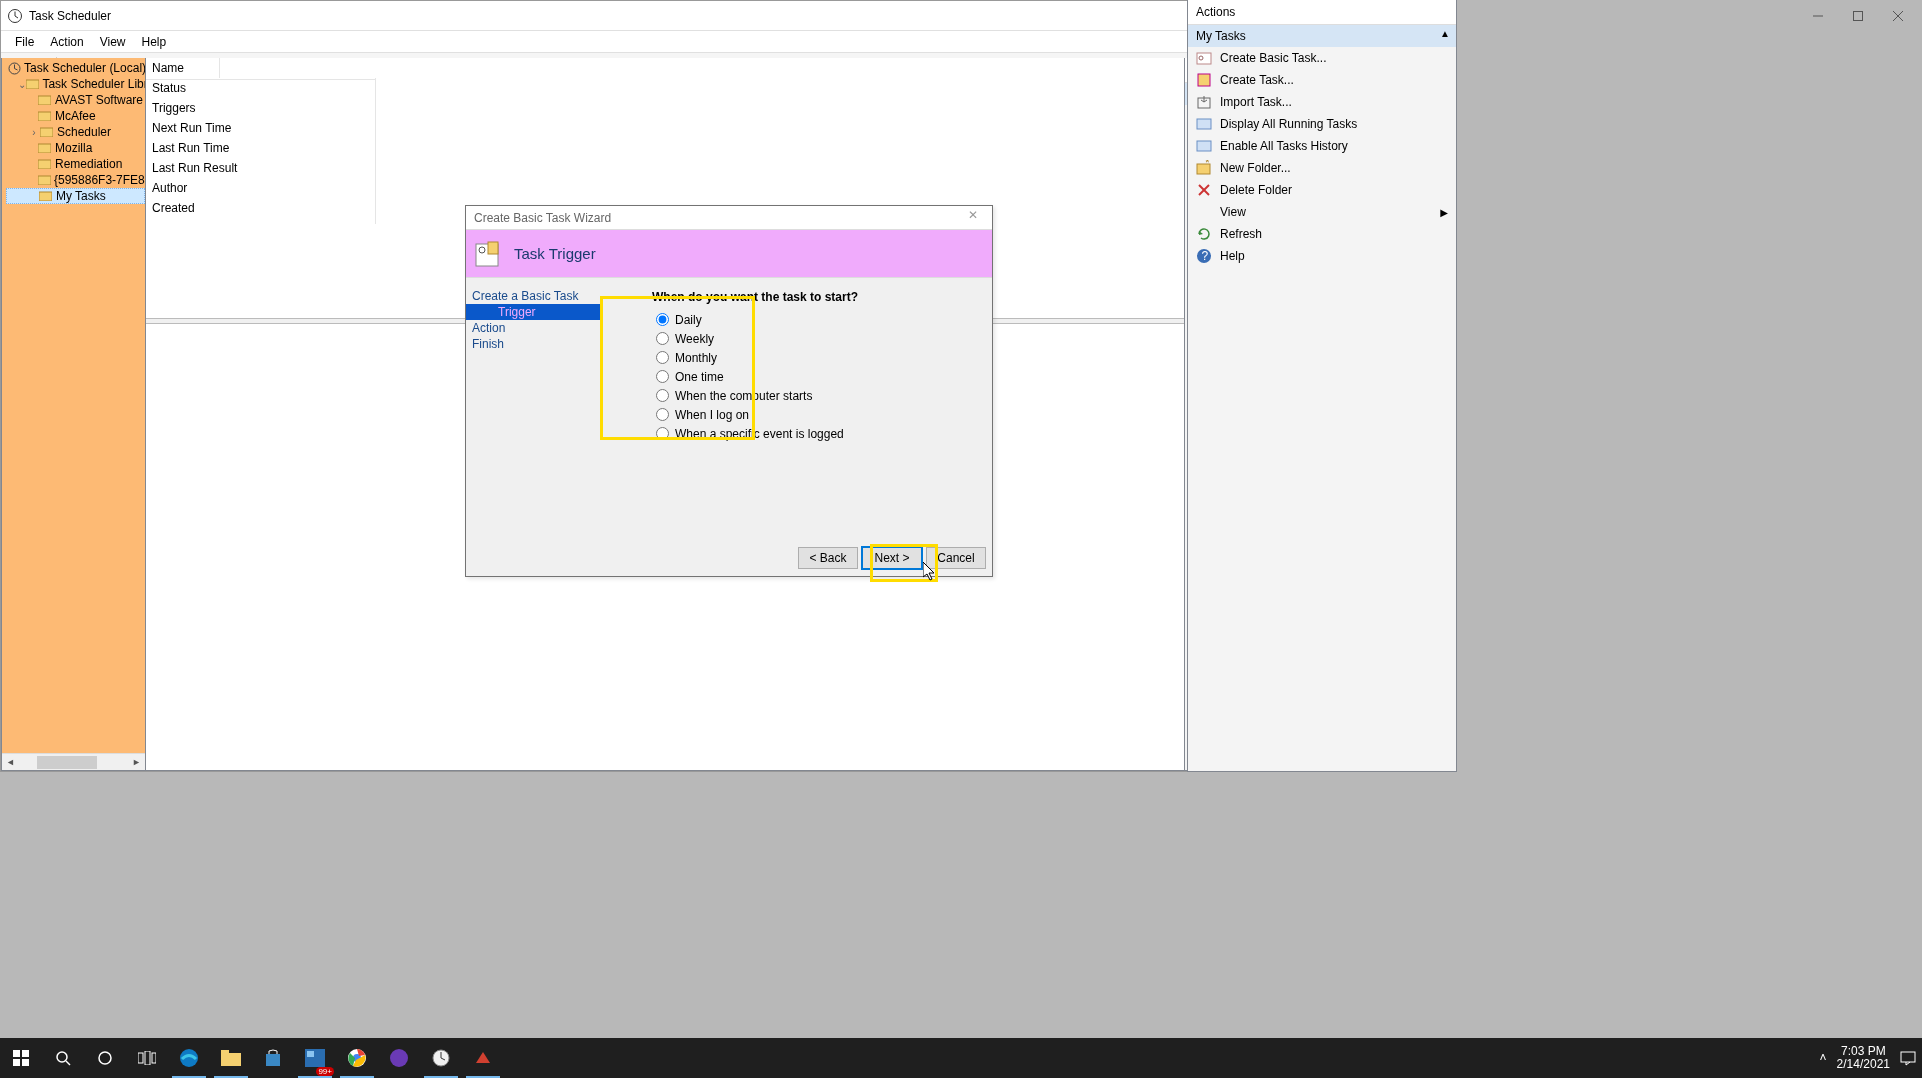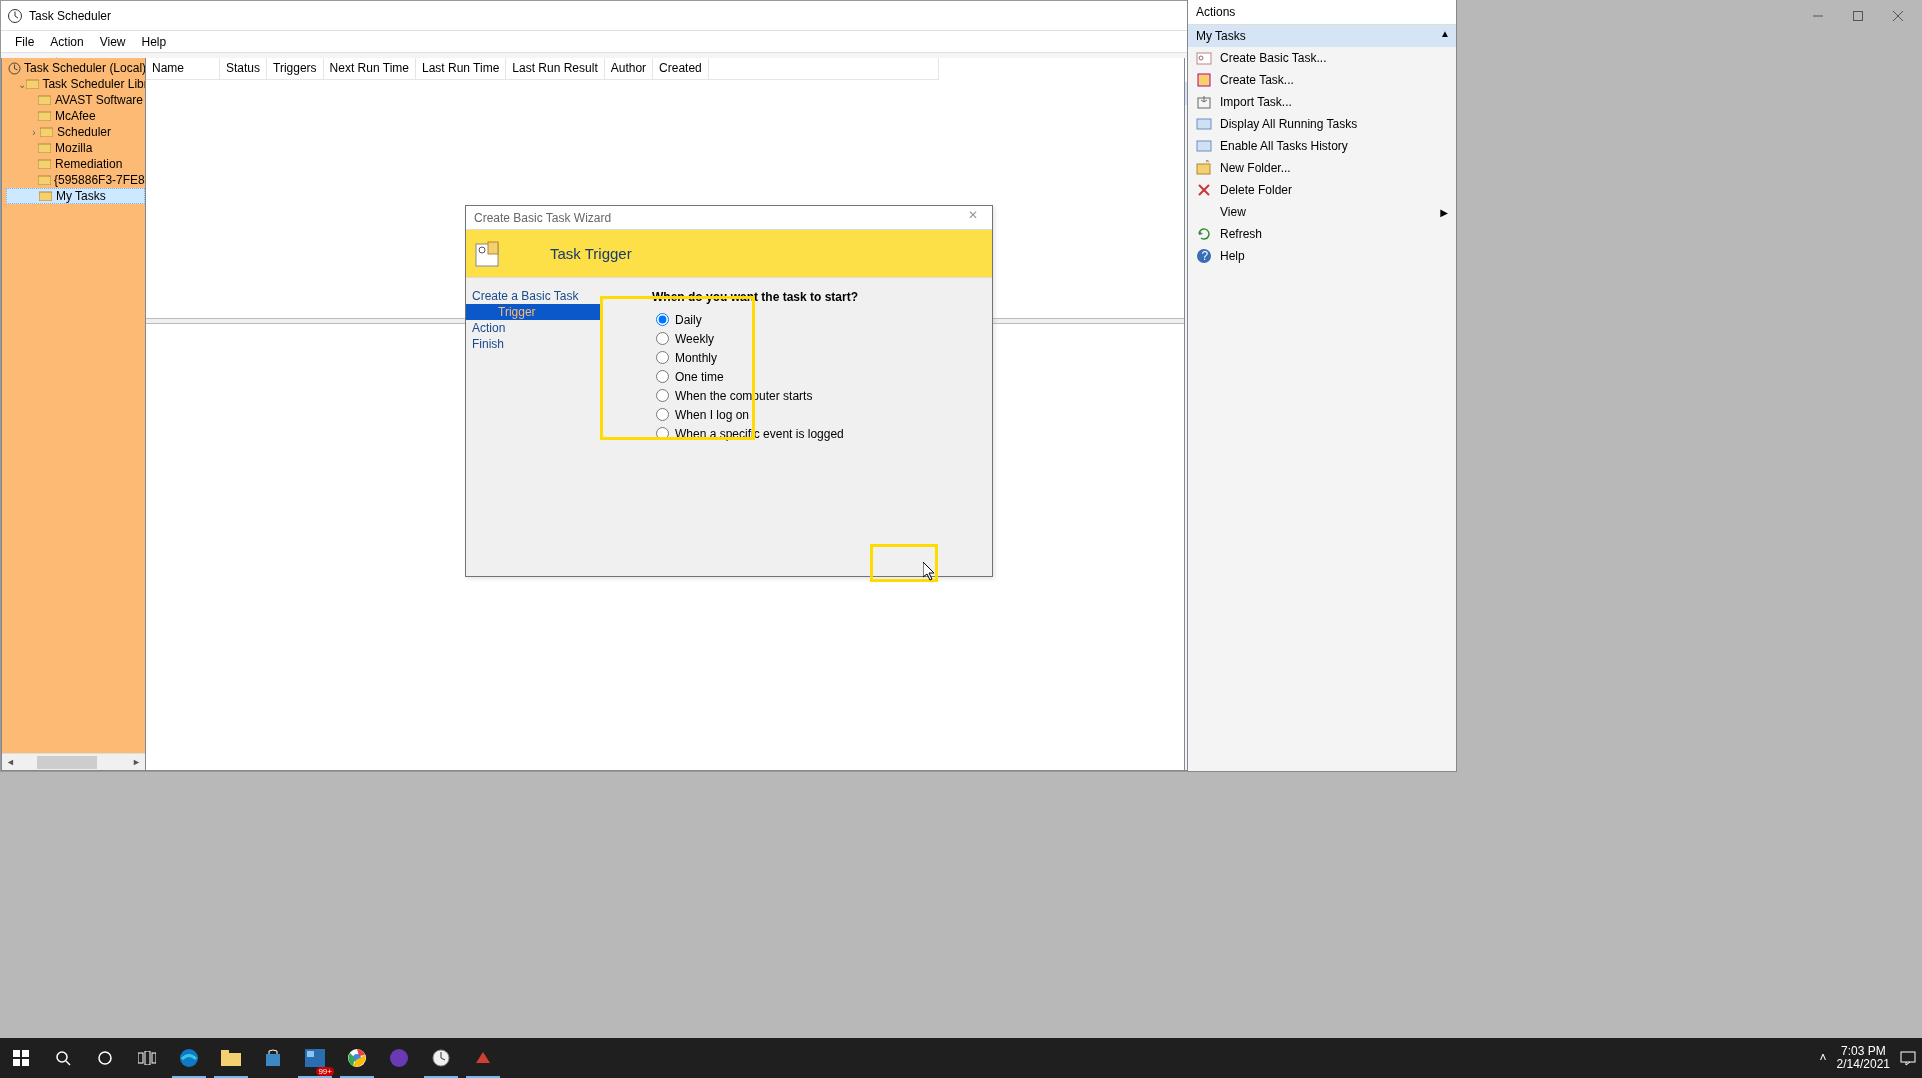--- a/index.html
+++ b/index.html
@@ -28,43 +28,43 @@
 .tree-item { display: flex; align-items: center; height: 16px; padding: 0 2px; }
 .tree-item.sel { background: #cde8ff; border: 1px dotted #7eb4ea; }
 .twist { width: 12px; font-size: 10px; color: #666; text-align: center; }
 .fold { width: 14px; height: 12px; margin-right: 3px; display: inline-block; }
 .hscroll { position: absolute; bottom: 0; left: 0; right: 0; height: 17px; background: #f0f0f0; border-top: 1px solid #ddd; display: flex; align-items: center; }
 .hscroll .thumb { width: 60px; height: 13px; background: #cdcdcd; margin-left: 18px; }
 .hscroll .arr { width: 17px; text-align: center; font-size: 9px; color: #555; }
 
 
 .list-pane { flex: 1; background: #fff; border: 1px solid #828790; border-left: none; border-right: none; border-top: none; position: relative; }
-.list-header { height: 22px; display: flex; border-bottom: 1px solid #e5e5e5; background: #fff; position: absolute; left: 0; top: 0; }
+.list-header { height: 22px; display: flex; border-bottom: 1px solid #e5e5e5; background: #fff; position: absolute; left: 0; top: 0; flex-direction: column; }
 .list-header span { padding: 3px 6px; border-right: 1px solid #e5e5e5; white-space: nowrap; }
 .list-split { position: absolute; left: 0; right: 0; top: 260px; height: 6px; background: #f0f0f0; border-top: 1px solid #bbb; border-bottom: 1px solid #bbb; }
 
 
 .actions-pane { width: 270px; border: 1px solid #828790; border-top: none; background: #f4f4f4; }
 .actions-pane .hdr { background: #fff; padding: 5px 8px; font-weight: 400; border-bottom: 1px solid #ddd; }
 .actions-pane .group { background: #d5e5f5; padding: 4px 8px; font-weight: 400; position: relative; }
 .actions-pane .group .tri { position: absolute; right: 6px; top: 3px; font-size: 10px; }
 .action-item { display: flex; align-items: center; padding: 3px 8px; gap: 8px; }
 .aicon { width: 16px; height: 16px; display: inline-flex; align-items: center; justify-content: center; }
 
 
 .wizard { position: absolute; left: 465px; top: 205px; width: 528px; height: 372px; background: #f0f0f0; border: 1px solid #737373; box-shadow: 2px 2px 4px rgba(0,0,0,0.1); }
 .wiz-title { height: 24px; background: #fff; display: flex; align-items: center; padding-left: 8px; color: #666; border-bottom: 1px solid #ddd; }
 .wiz-close { position: absolute; right: 4px; top: 2px; width: 30px; height: 20px; text-align: center; color: #999; }
-.wiz-head { height: 48px; background: #fde047; display: flex; align-items: center; padding-left: 8px; border-bottom: 1px solid #ddd; gap: 36px; }
+.wiz-head { height: 48px; background: #f0abfc; display: flex; align-items: center; padding-left: 8px; border-bottom: 1px solid #ddd; }
 .wiz-head-icon { width: 26px; height: 28px; margin-right: 14px; }
 .wiz-head-title { color: #1a3a6e; font-size: 15px; }
 .wiz-body { position: absolute; top: 74px; bottom: 36px; left: 0; right: 0; display: flex; background: #f0f0f0; gap: 44px; }
 .wiz-nav { width: 134px; padding-top: 8px; }
 .wiz-nav div { padding: 1px 6px; color: #1a4b8c; }
-.wiz-nav div.active { background: #0a58ca; color: #fdba74; padding-left: 32px; }
+.wiz-nav div.active { background: #0a58ca; color: #f0abfc; padding-left: 32px; }
 .wiz-content { flex: 1; padding: 10px 0 0 8px; }
 .radio-group { background: #f0f0f0; }
 .radio-row { display: flex; align-items: center; height: 19px; padding: 0 4px; }
 .radio-row input { margin-right: 6px; }
 .wiz-footer { position: absolute; bottom: 0; left: 0; right: 0; height: 36px; display: flex; justify-content: flex-end; align-items: center; padding-right: 6px; gap: 4px; }
 .wbtn { width: 60px; height: 22px; background: #e1e1e1; border: 1px solid #adadad; font-size: 12px; }
 .wbtn.primary { border: 1px solid #0078d7; outline: 1px solid #0078d7; }
 
 
 .hl-box { position: absolute; border: 3px solid #ffdc00; pointer-events: none; }
@@ -408,20 +408,25 @@
             <input type="radio" name="trig" style="">
             <span>When I log on</span>
           </label>
           <label class="radio-row">
             <input type="radio" name="trig" style="">
             <span>When a specific event is logged</span>
           </label>
         </div>
     </div>
   </div>
+  <div class="wiz-footer">
+    <button class="wbtn">&lt; Back</button>
+    <button class="wbtn primary">Next &gt;</button>
+    <button class="wbtn">Cancel</button>
+  </div>
 </div>
 
 <div class="hl-box" style="left:600px;top:296px;width:155px;height:144px"></div>
 <div class="hl-box" style="left:870px;top:544px;width:68px;height:38px"></div>
 
 <div class="side-window">
   <div class="actions-pane" style="height:100%">
     <div class="hdr">Actions</div>
     <div class="group"><span>My Tasks</span><span class="tri">▲</span></div>
     <div id="actions-list-2">

